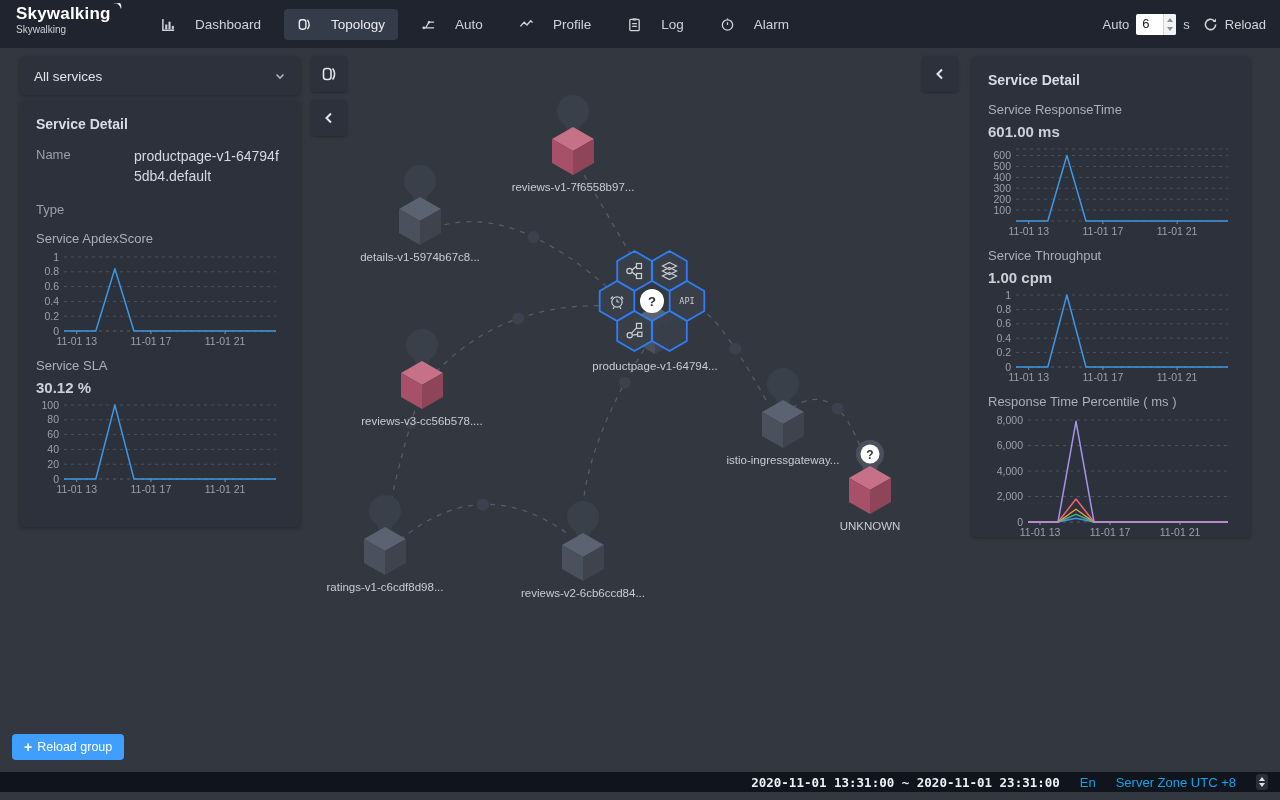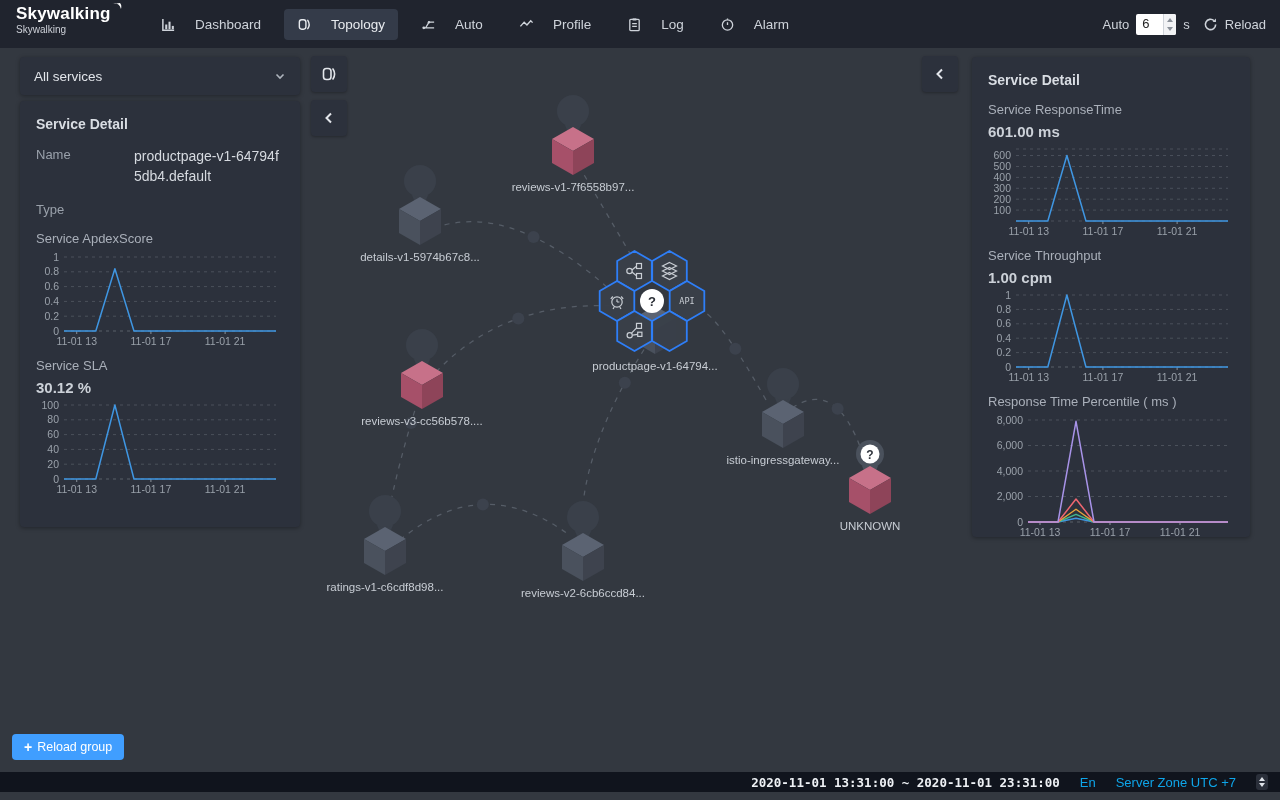--- a/index.html
+++ b/index.html
@@ -433,18 +433,18 @@
 </div>
 
 <button class="create-group">
   <span class="plus">+</span>
   <span>Reload group</span>
 </button>
 
 <div class="footer">
   <span class="time">2020-11-01 13:31:00 ~ 2020-11-01 23:31:00</span>
   <span class="plain">En</span>
-  <span class="plain">Server Zone UTC +7</span>
+  <span class="plain">Server Zone UTC +8</span>
   <div class="zone-spin">
       <div class="up"></div>
       <div class="dn"></div>
     </div>
 </div>
 
 </body></html>

